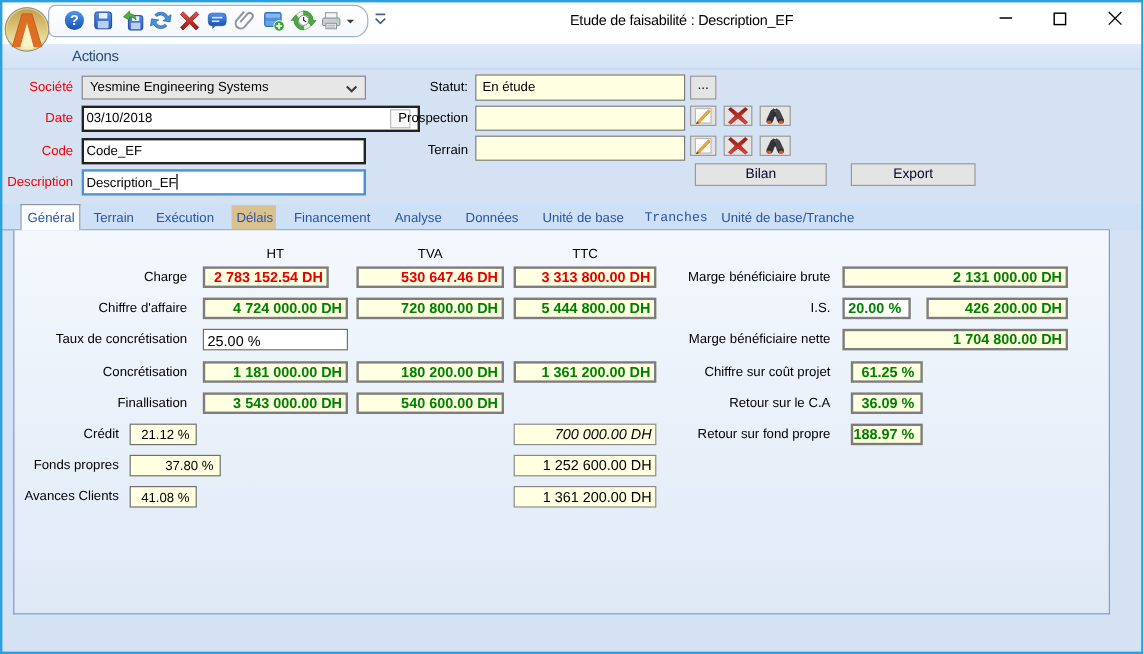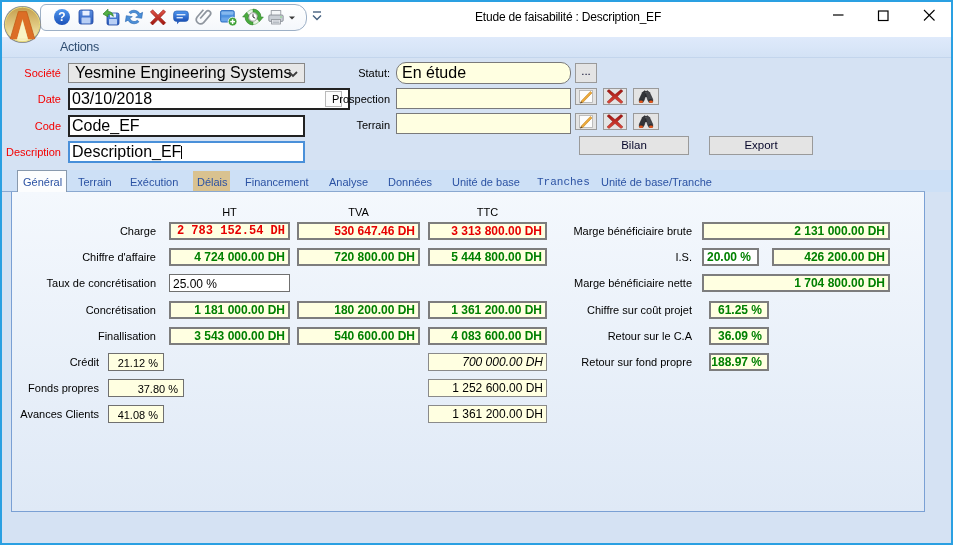--- a/index.html
+++ b/index.html
@@ -1,17 +1,17 @@
 <!DOCTYPE html>
 <html><head><meta charset="utf-8"><style>
 html,body{margin:0;padding:0;}
 #w{position:relative;width:953px;height:545px;font-family:"Liberation Sans",sans-serif;background:#d5e2f3;overflow:hidden;}
 .abs{position:absolute;box-sizing:border-box;}
 .lbl{position:absolute;font-size:11px;color:#000;white-space:nowrap;line-height:14px;}
-.in12{font-size:16px;}
+.in12{font-size:11px;}
 .rl{text-align:right;}
 .red{color:#f40000;}
 .vbox{position:absolute;box-sizing:border-box;background:#ffffe1;border:2px solid #7d7d7d;font-weight:bold;font-size:12px;color:#008000;text-align:right;padding:0 3px 0 0;line-height:14px;white-space:nowrap;height:18px;}
 .bbox{position:absolute;box-sizing:border-box;background:#ffffe1;border:1px solid #8a8a8a;font-size:12px;color:#000;text-align:right;padding:1px 3px 0 0;line-height:15px;white-space:nowrap;height:18px;}
 .pbox{position:absolute;box-sizing:border-box;background:#ffffe1;border:1px solid #707070;font-size:11px;color:#000;text-align:right;padding:2px 5px 0 0;line-height:14px;white-space:nowrap;height:18px;}
 .ybox{position:absolute;box-sizing:border-box;background:#ffffe1;border:1px solid #7a7a7a;height:21px;}
 .btn{position:absolute;box-sizing:border-box;background:#e4e4e4;border:1px solid #9a9a9a;text-align:center;font-size:11.5px;color:#06062a;}
 .tab{position:absolute;font-size:11px;color:#2b52a3;white-space:nowrap;top:175px;line-height:14px;}
 </style></head><body>
 <div id="w">
@@ -159,21 +159,21 @@
 </div>
 
 <div class="abs" style="left:68px;top:141px;width:237px;height:22px;background:#fff;border:2px solid #4a90d9;">
   <div class="lbl in12" style="left:2px;top:2px;">Description_EF<span style="display:inline-block;width:1px;height:13px;background:#000;vertical-align:-2px;"></span></div>
 </div>
 
 <div class="lbl rl" style="left:290px;top:65.5px;width:100px;">Statut:</div>
 <div class="lbl rl" style="left:290px;top:91.5px;width:100px;">Prospection</div>
 <div class="lbl rl" style="left:290px;top:117.5px;width:100px;">Terrain</div>
 
-<div class="ybox" style="left:396px;top:62px;width:175px;height:22px;border-radius:10px;">
+<div class="ybox" style="left:396px;top:62px;width:175px;height:22px;">
       <div class="lbl in12" style="left:5px;top:3px;">En étude</div>
     </div>
 <div class="ybox" style="left:396px;top:88px;width:175px;height:21px;"></div>
 <div class="ybox" style="left:396px;top:113px;width:175px;height:21px;"></div>
 
 <div class="btn" style="left:575px;top:63px;width:22px;height:20px;line-height:14px;">...</div>
 <div class="btn" style="left:575px;top:88px;width:22px;height:17px;"></div>
 <div class="btn" style="left:603px;top:88px;width:24px;height:17px;"></div>
 <div class="btn" style="left:633px;top:88px;width:26px;height:17px;"></div>
 <div class="btn" style="left:575px;top:113px;width:22px;height:17px;"></div>
@@ -250,37 +250,36 @@
 
 <div class="lbl rl" style="left:0px;top:224px;width:156px;">Charge</div>
 <div class="lbl rl" style="left:0px;top:250px;width:156px;">Chiffre d'affaire</div>
 <div class="lbl rl" style="left:0px;top:303px;width:156px;">Concrétisation</div>
 <div class="lbl rl" style="left:0px;top:276px;width:156px;">Taux de concrétisation</div>
 <div class="lbl rl" style="left:0px;top:329px;width:156px;">Finallisation</div>
 <div class="lbl rl" style="left:0px;top:355px;width:99px;">Crédit</div>
 <div class="lbl rl" style="left:0px;top:381px;width:99px;">Fonds propres</div>
 <div class="lbl rl" style="left:0px;top:407px;width:99px;">Avances Clients</div>
 
-<div class="vbox" style="left:169px;top:222px;width:121px;color:#e60000;font-family:Liberation Mono, monospace;">2 783 152.54 DH</div>
+<div class="vbox" style="left:169px;top:222px;width:105px;color:#e60000;">2 783 152.54 DH</div>
 <div class="vbox" style="left:297px;top:222px;width:123px;color:#e60000;">530 647.46 DH</div>
 <div class="vbox" style="left:428px;top:222px;width:119px;color:#e60000;">3 313 800.00 DH</div>
 
 <div class="vbox" style="left:169px;top:248px;width:121px;">4 724 000.00 DH</div>
 <div class="vbox" style="left:297px;top:248px;width:123px;">720 800.00 DH</div>
 <div class="vbox" style="left:428px;top:248px;width:119px;">5 444 800.00 DH</div>
 
 <div class="abs" style="left:169px;top:274px;width:121px;height:18px;background:#fff;border:1px solid #707070;font-size:12px;padding:2px 0 0 3px;">25.00 %</div>
 
 <div class="vbox" style="left:169px;top:301px;width:121px;">1 181 000.00 DH</div>
 <div class="vbox" style="left:297px;top:301px;width:123px;">180 200.00 DH</div>
 <div class="vbox" style="left:428px;top:301px;width:119px;">1 361 200.00 DH</div>
 
 <div class="vbox" style="left:169px;top:327px;width:121px;">3 543 000.00 DH</div>
 <div class="vbox" style="left:297px;top:327px;width:123px;">540 600.00 DH</div>
-<div class="vbox" style="left:428px;top:327px;width:119px;">4 083 600.00 DH</div>
 
 <div class="pbox" style="left:108px;top:353px;width:56px;">21.12 %</div>
 <div class="pbox" style="left:108px;top:379px;width:76px;">37.80 %</div>
 <div class="pbox" style="left:108px;top:405px;width:56px;">41.08 %</div>
 <div class="bbox" style="left:428px;top:353px;width:119px;font-style:italic;">700 000.00 DH</div>
 <div class="bbox" style="left:428px;top:379px;width:119px;">1 252 600.00 DH</div>
 <div class="bbox" style="left:428px;top:405px;width:119px;">1 361 200.00 DH</div>
 
 <div class="lbl rl" style="left:492px;top:250px;width:200px;">I.S.</div>
 <div class="lbl rl" style="left:492px;top:224px;width:200px;">Marge bénéficiaire brute</div>

